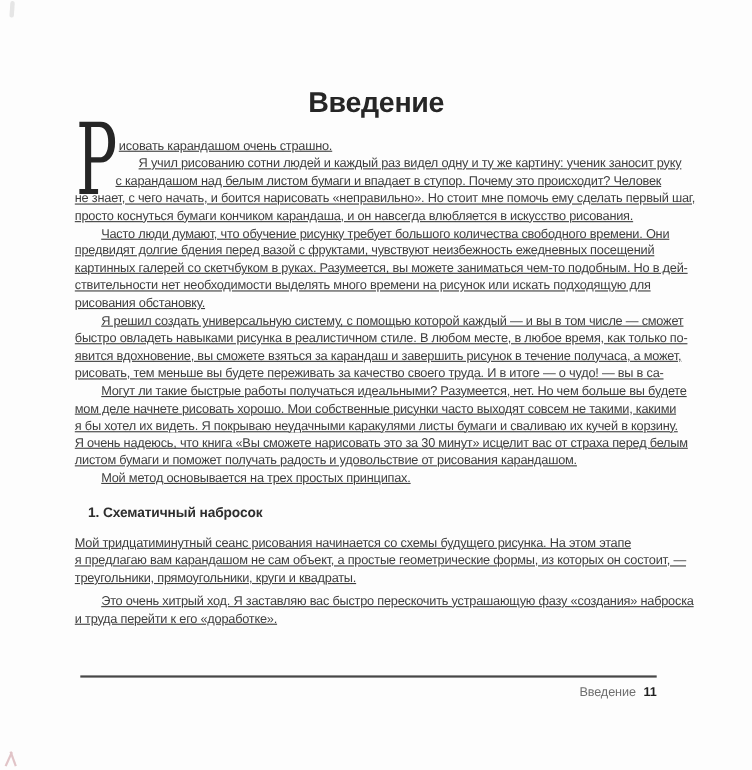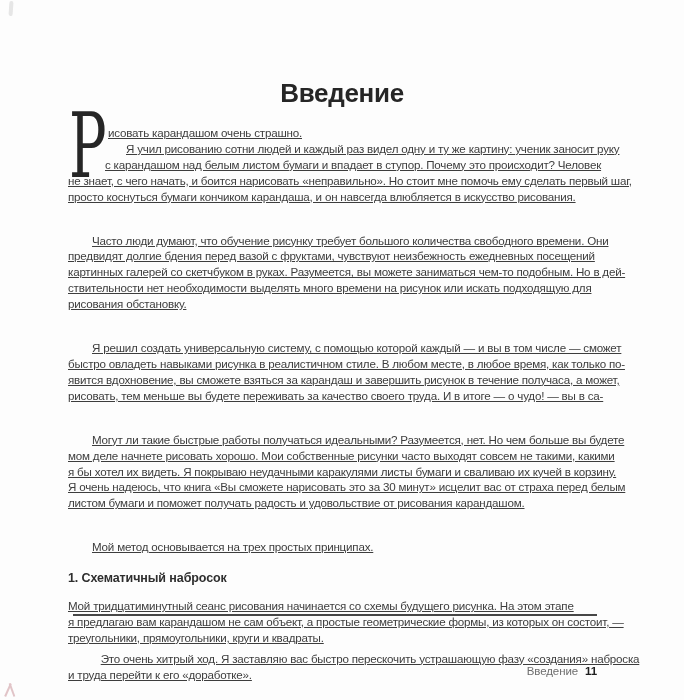--- a/index.html
+++ b/index.html
@@ -19,47 +19,46 @@
     line-height:1;
     margin:0;
   }
   .content{
     position:absolute;left:68px;top:125px;width:580px;
     font-size:11.6px;line-height:15.9px;letter-spacing:-0.2px;
     color:var(--c-text,#3d3d3d);
   }
   .content .line{white-space:nowrap;text-decoration:underline;}
   .ind-none{padding-left:0;}
-  .ind-first{padding-left:24px;margin-top:28px;}
+  .ind-first{padding-left:24px;}
   .ind-cap{padding-left:37px;}
   .ind-cap1{padding-left:40px;}
   .ind-capfirst{padding-left:58px;}
   .drop-cap{
     position:absolute;top:101px;left:69px;
     font-family:"DejaVu Serif","Liberation Serif",serif;
     font-size:90px;line-height:1;font-weight:400;
     color:var(--c-title,#2a2a2a);
     transform:scale(0.62,1);transform-origin:top left;
   }
   .section-heading{
     font-size:12.5px;font-weight:bold;letter-spacing:-0.1px;
     color:var(--c-heading,#2e2e2e);
     line-height:15.9px;
-    margin:16px 0 11px 0;
+    margin:16px 0 11px 12px;
   }
-  .gap-before{margin-top:5px;text-align:center;}
+  .gap-before{margin-top:5px;}
   .footer-rule{
     position:absolute;left:73px;top:614px;width:524px;height:2px;
     background:var(--c-rule,#474747);
   }
   .footer-text{
     position:absolute;top:624px;right:87px;
     font-size:11.5px;letter-spacing:-0.1px;
     color:var(--c-footer,#6e6e6e);
-    margin-top:41px;
   }
   .footer-text .pagenum{
     font-weight:bold;color:var(--c-pagenum,#1f1f1f);margin-left:7px;
   }
   .artifact-top{
     position:absolute;left:9px;top:1px;width:4px;height:15px;
     background:#dcdcdc;opacity:.7;border-radius:2px;
     transform:rotate(4deg);
   }
   .artifact-bottom{

